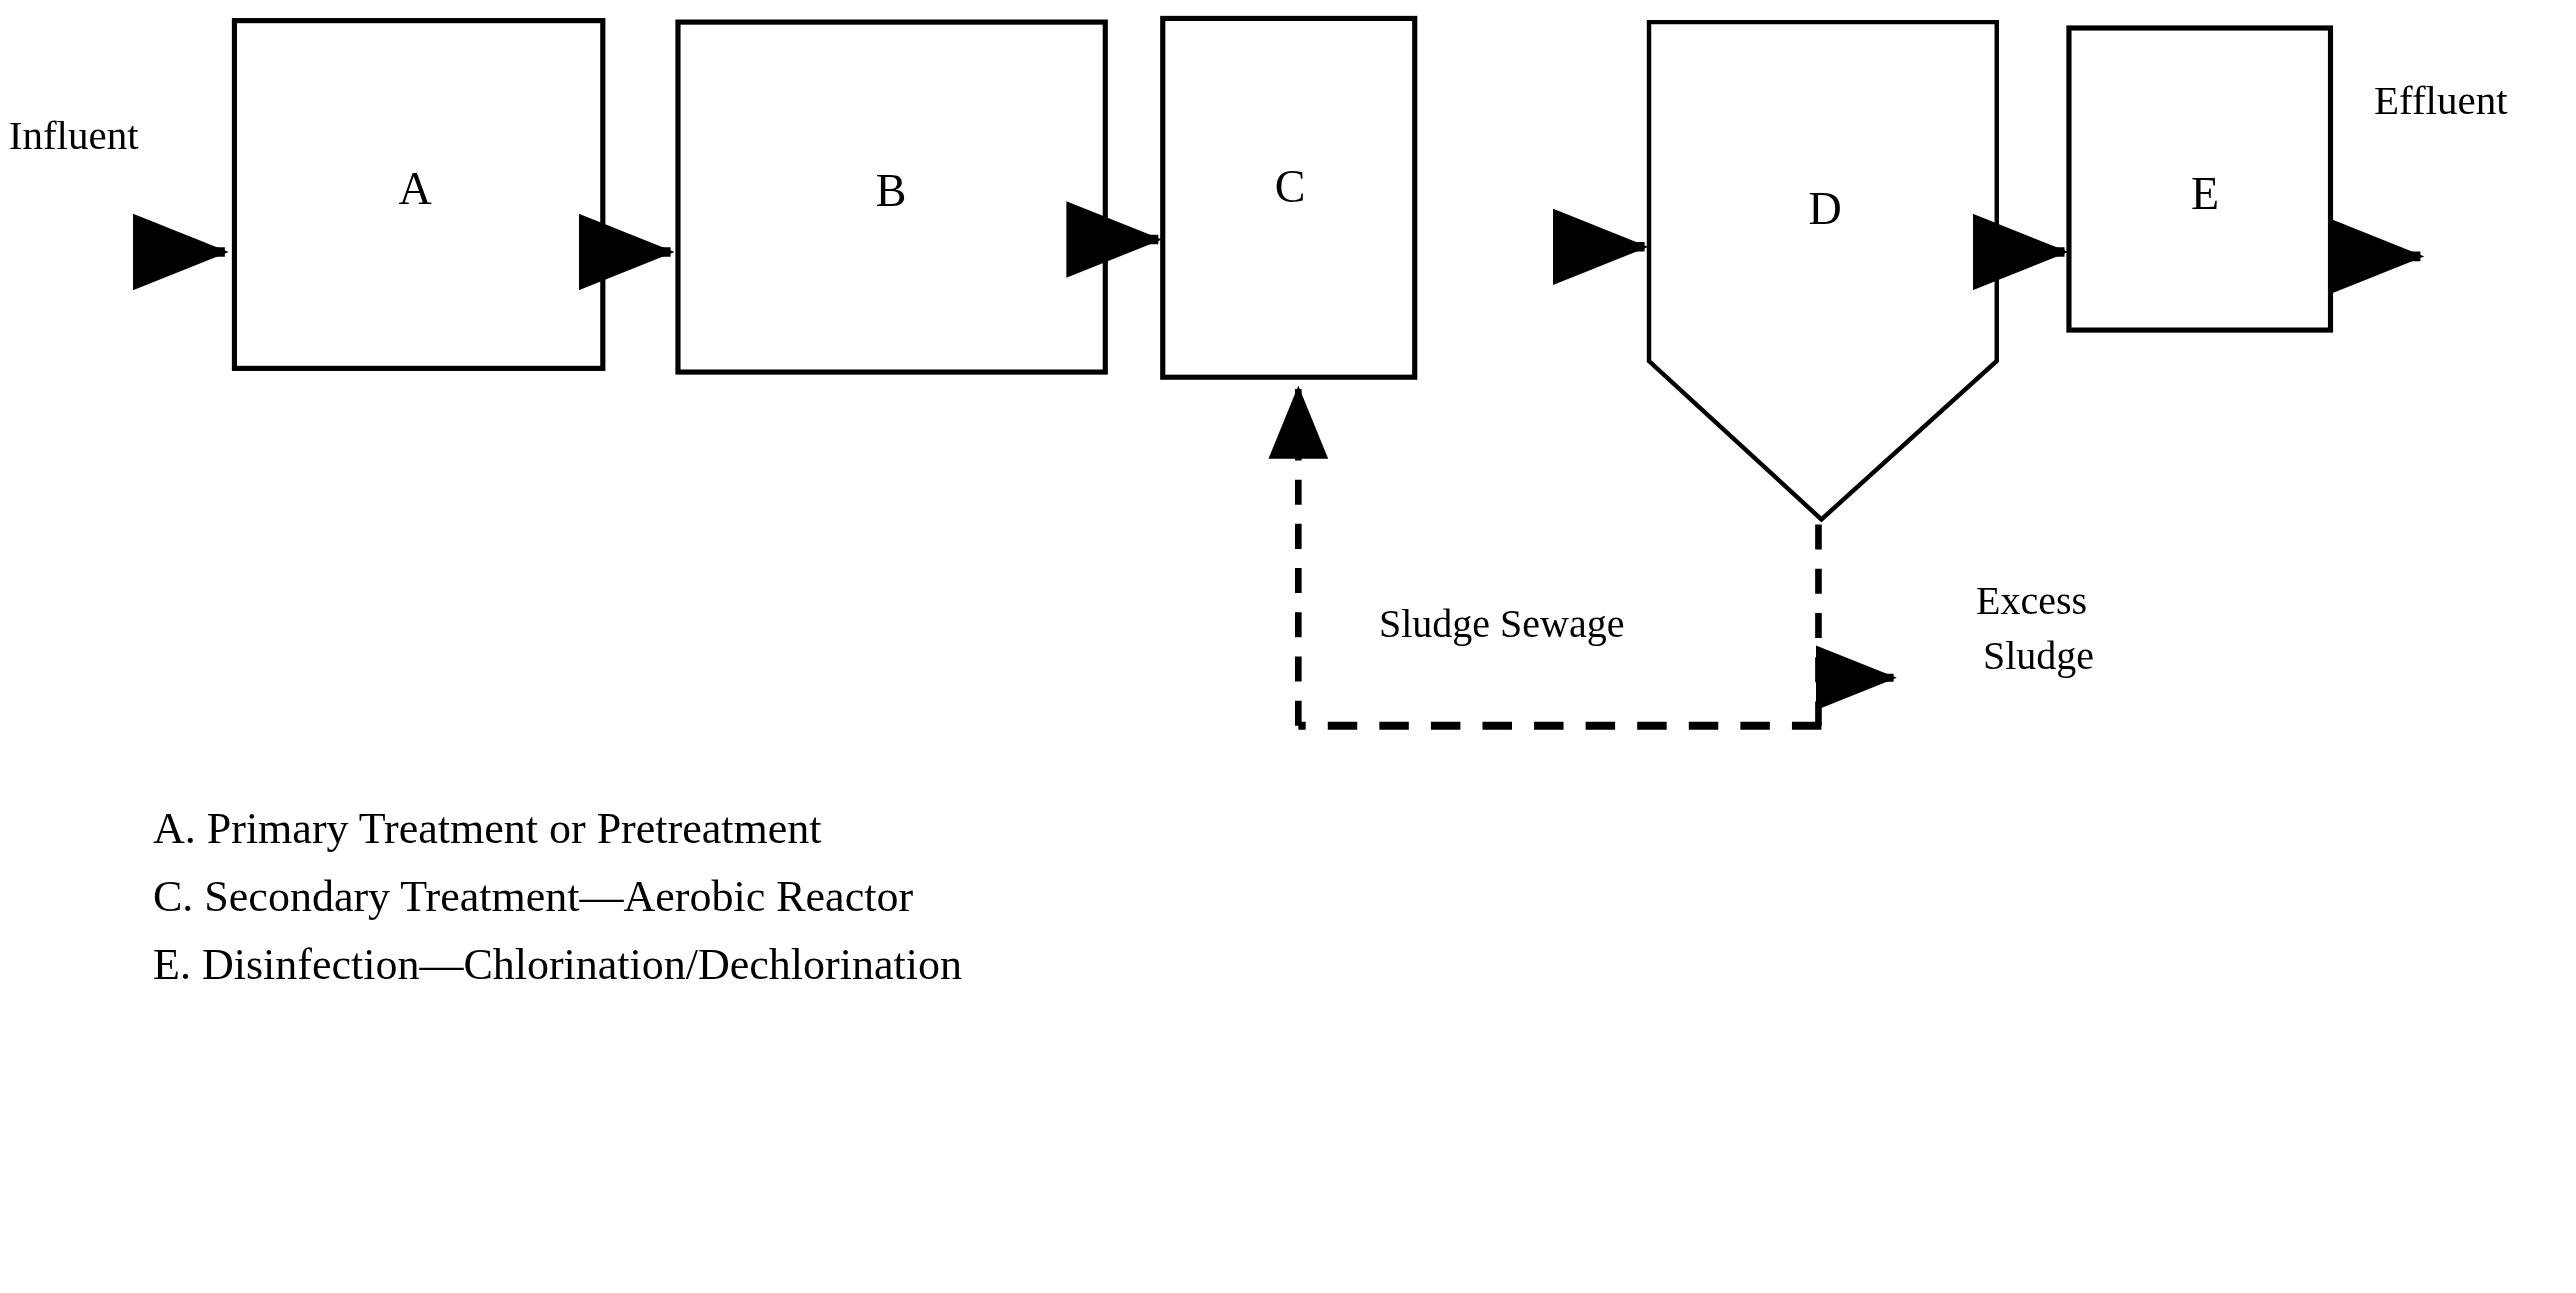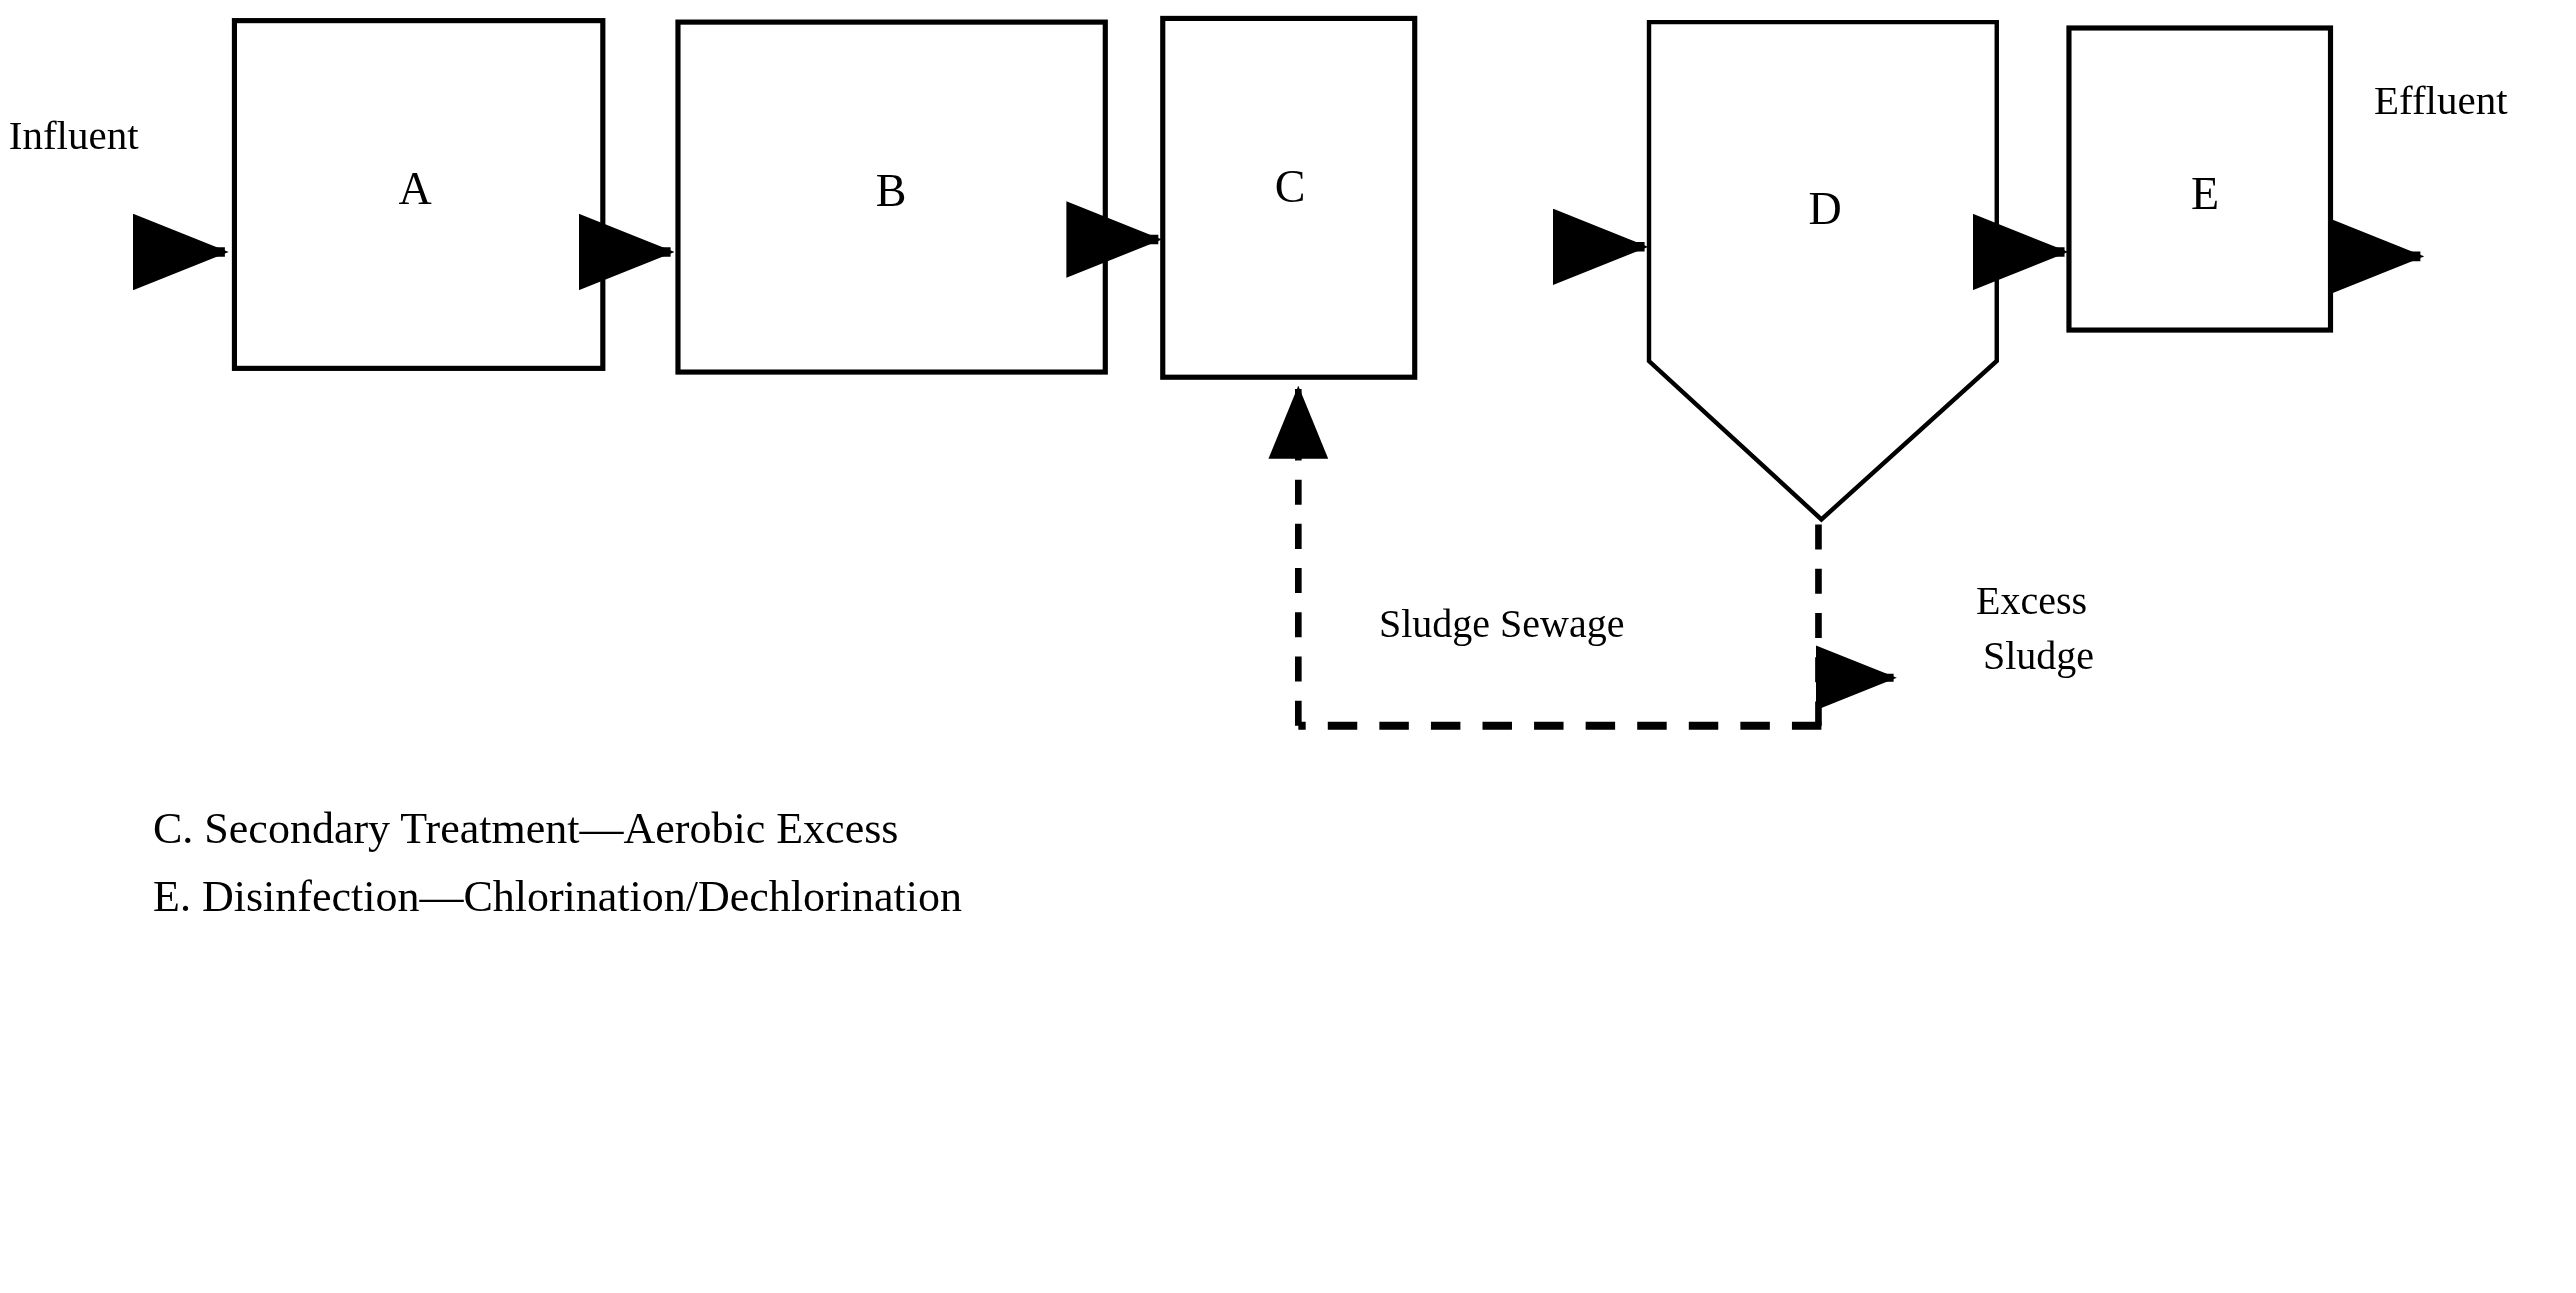--- a/index.html
+++ b/index.html
@@ -119,18 +119,19 @@
 
   <div class="diagram-text flow-label" style="left:2374px; top:80px;">Effluent</div>
 
   <div class="diagram-text stream-label" style="left:1379px; top:604px;">Sludge Sewage</div>
 
   <div class="diagram-text stream-label" style="left:1976px; top:559px;margin-top:22px;">Excess</div>
 
   <div class="diagram-text stream-label" style="left:1976px; top:636px;margin-left:7px;">Sludge</div>
 
   <div class="legend">
-    <div class="legend-line">C. Secondary Treatment—Aerobic Excess</div>
+    <div class="legend-line">A. Primary Treatment or Pretreatment</div>
+    <div class="legend-line">C. Secondary Treatment—Aerobic Reactor</div>
     <div class="legend-line">E. Disinfection—Chlorination/Dechlorination</div>
   </div>
 
 </div>
 
 
 </body></html>

